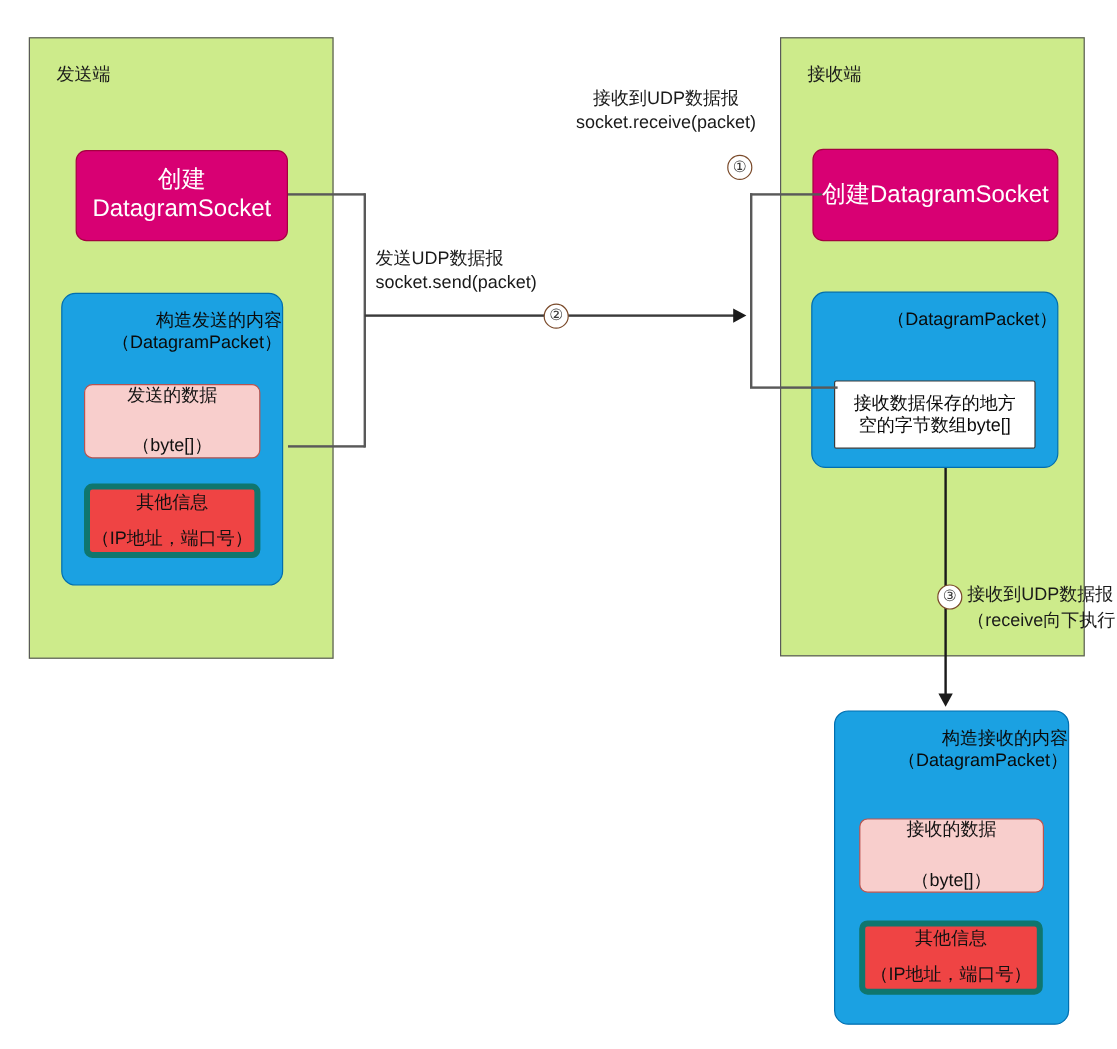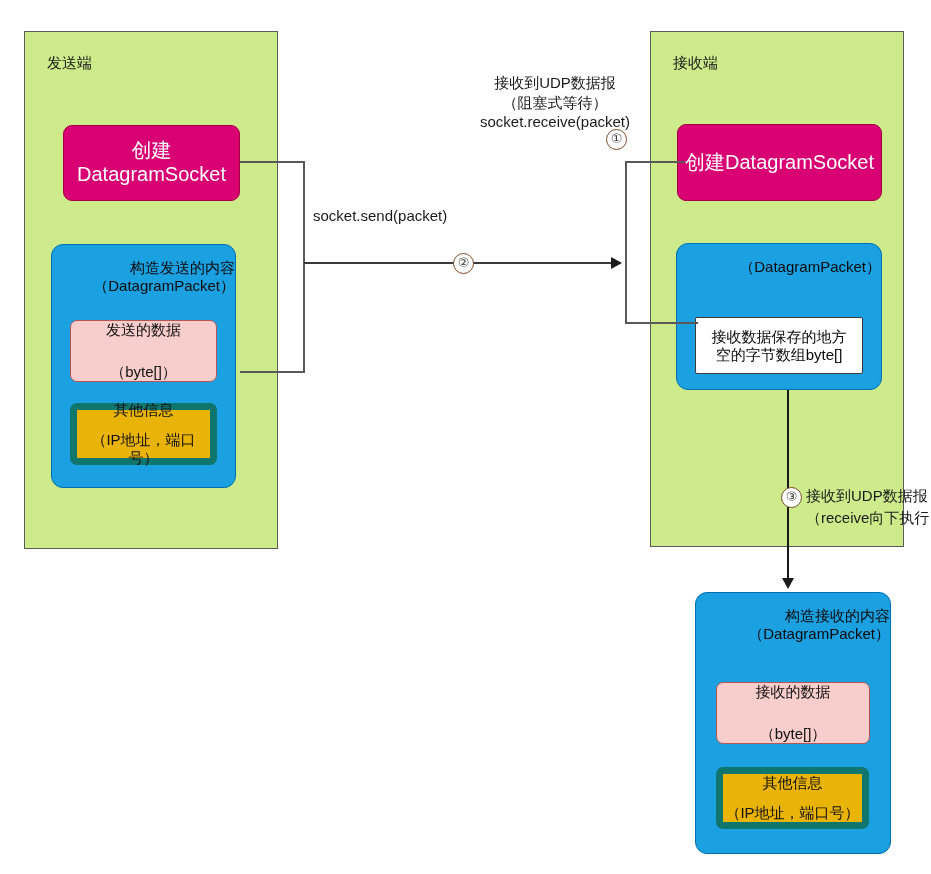--- a/index.html
+++ b/index.html
@@ -68,22 +68,22 @@
   }
   .box-pink {
     background: #f8cecc;
     border: 1px solid #b85450;
     border-radius: 7px;
     color: #111111;
     font-size: 15px;
     gap: 24px;
   }
   .box-orange {
-    background: #eab308;
-    border: 7px solid #0f766e;
+    background: #ef4444;
+    border: 5px solid #0f766e;
     border-radius: 7px;
     color: #111111;
     font-size: 15px;
     gap: 12px;
   }
   .box-white {
     background: #ffffff;
     border: 1px solid #3b3b3b;
     border-radius: 2px;
     color: #0a0a0a;
@@ -204,31 +204,31 @@
   <div class="line line-h" style="left:240px; top:161px; width:64px; height:2px;"></div>
 
   <div class="line line-h" style="left:240px; top:371px; width:64px; height:2px;"></div>
 
   <div class="line line-v" style="left:303px; top:161px; width:2px; height:212px;"></div>
 
   <div class="line line-h" style="left:304px; top:262px; width:312px; height:2px; background:#3a3a3a;"></div>
   <div class="arrowhead-right" style="left:611px; top:257px;"></div>
 
   <div class="edge-label" style="left:313px; top:206px; width:210px; text-align:left;">
+    <div>发送UDP数据报</div>
     <div>socket.send(packet)</div>
   </div>
   <div class="circle-num" style="left:453px; top:253px;">②</div>
 
   <div class="line line-v" style="left:625px; top:161px; width:2px; height:162px;"></div>
   <div class="line line-h" style="left:625px; top:161px; width:60px; height:2px;"></div>
   <div class="line line-h" style="left:625px; top:322px; width:73px; height:2px;"></div>
 
   <div class="edge-label" style="left:455px; top:73px; width:200px; text-align:center;">
     <div>接收到UDP数据报</div>
-    <div>（阻塞式等待）</div>
     <div>socket.receive(packet)</div>
   </div>
   <div class="circle-num" style="left:606px; top:129px;">①</div>
 
   <div class="line line-v line-dark" style="left:787px; top:390px; width:2px; height:190px;"></div>
   <div class="arrowhead-down" style="left:782px; top:578px;"></div>
 
   <div class="circle-num" style="left:781px; top:487px;">③</div>
   <div class="step3-label" style="left:806px; top:485px;">
     <div>接收到UDP数据报</div>

